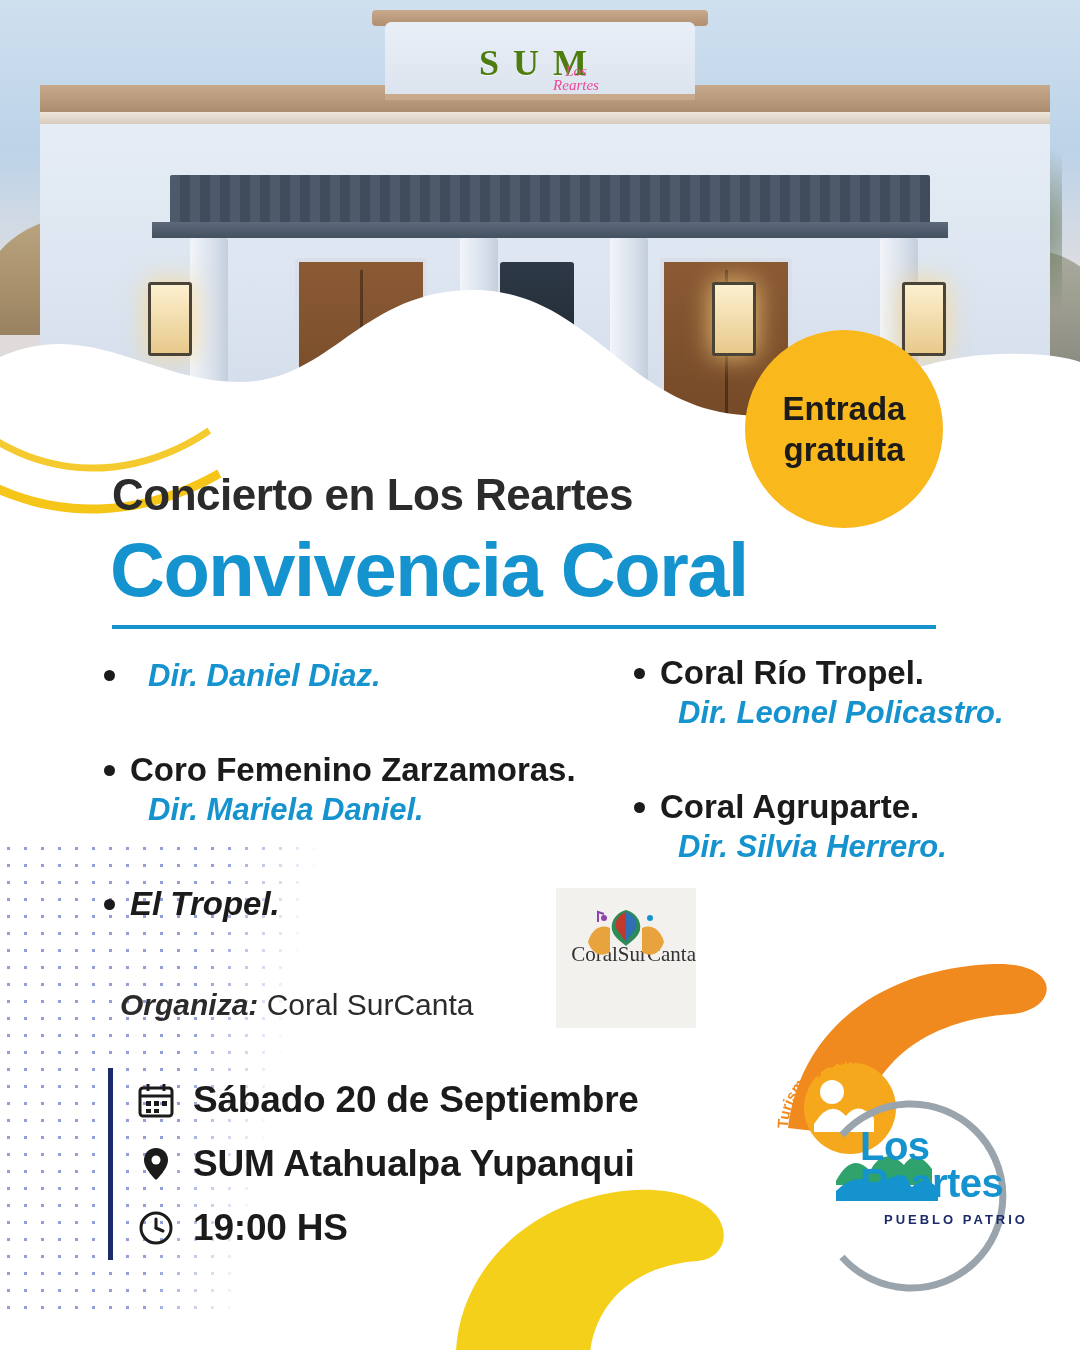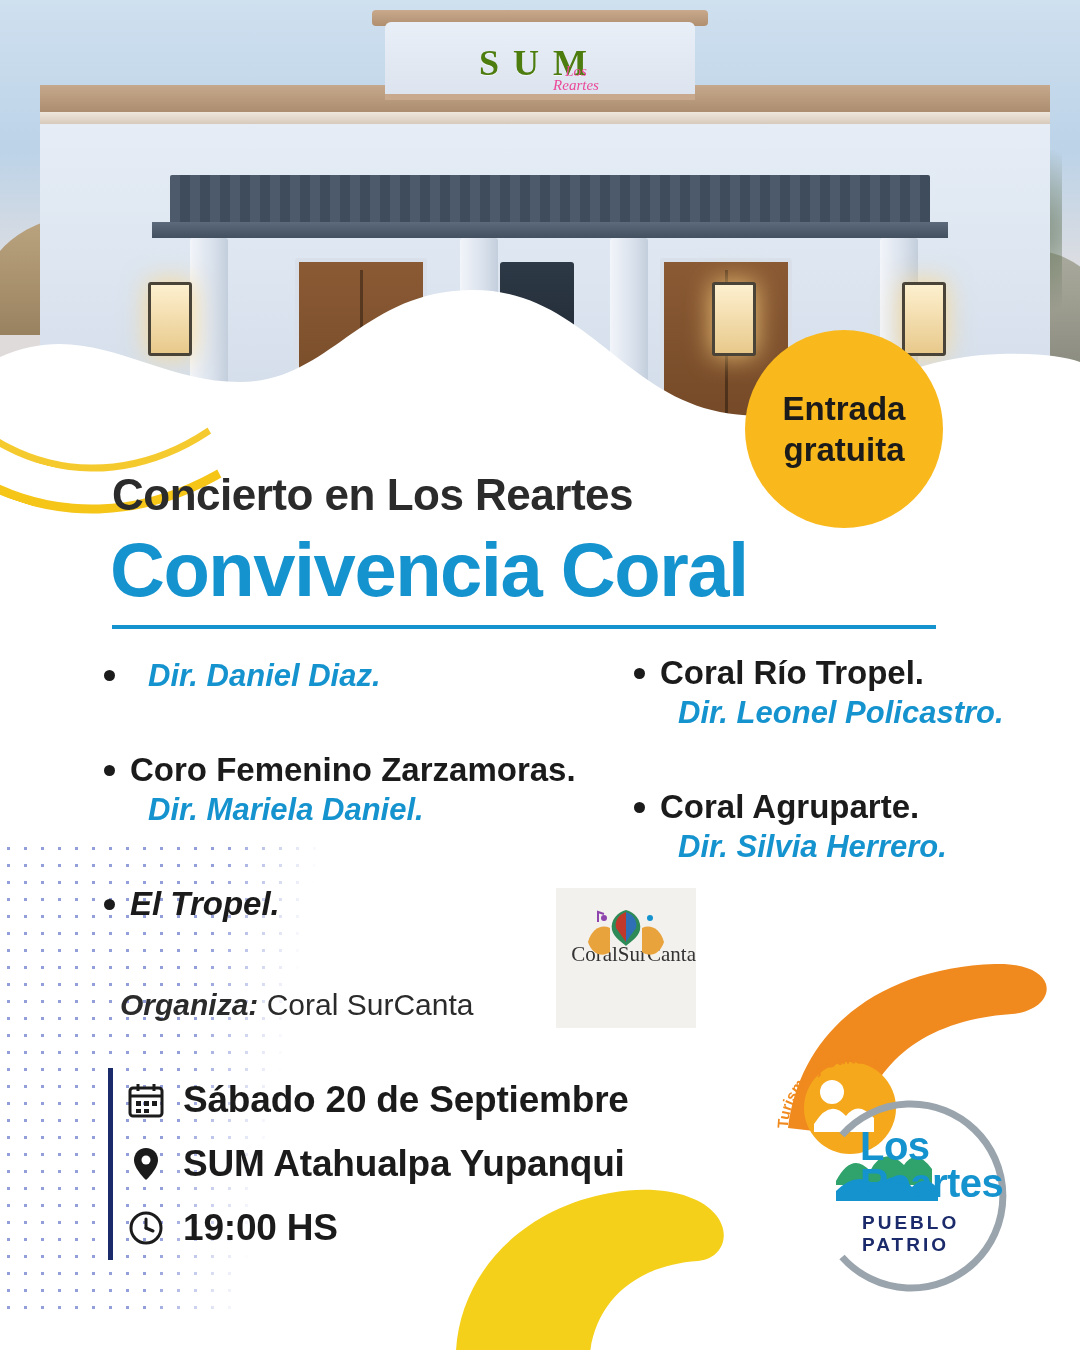--- a/index.html
+++ b/index.html
@@ -324,21 +324,21 @@
     text-align: center;
     line-height: 1.05;
   }
 
   
   .details {
     position: absolute;
     left: 108px; top: 1068px;
     width: 640px;
     border-left: 5px solid #1b2a6b;
-    padding-left: 14px;
+    padding-left: 24px;
     box-sizing: border-box;
   }
   .detail-row {
     display: flex;
     align-items: center;
     height: 64px;
     gap: 18px;
   }
   .detail-row .txt {
     font-size: 37px;
@@ -375,25 +375,25 @@
     width: 165px;
     text-align: left;
     color: #1593CE;
     font-weight: bold;
     font-size: 40px;
     line-height: 0.93;
     letter-spacing: -0.5px;
   }
   .lr-sub {
     position: absolute;
-    left: 862px; top: 1212px;
+    left: 884px; top: 1212px;
     width: 170px;
     color: #1b2a6b;
     font-weight: bold;
-    font-size: 19px;
+    font-size: 13px;
     letter-spacing: 3px;
   }
 </style>
 </head>
 <body>
 
 <div id="poster">
 
   <div class="hero">
     <div class="hero-sky"></div>

